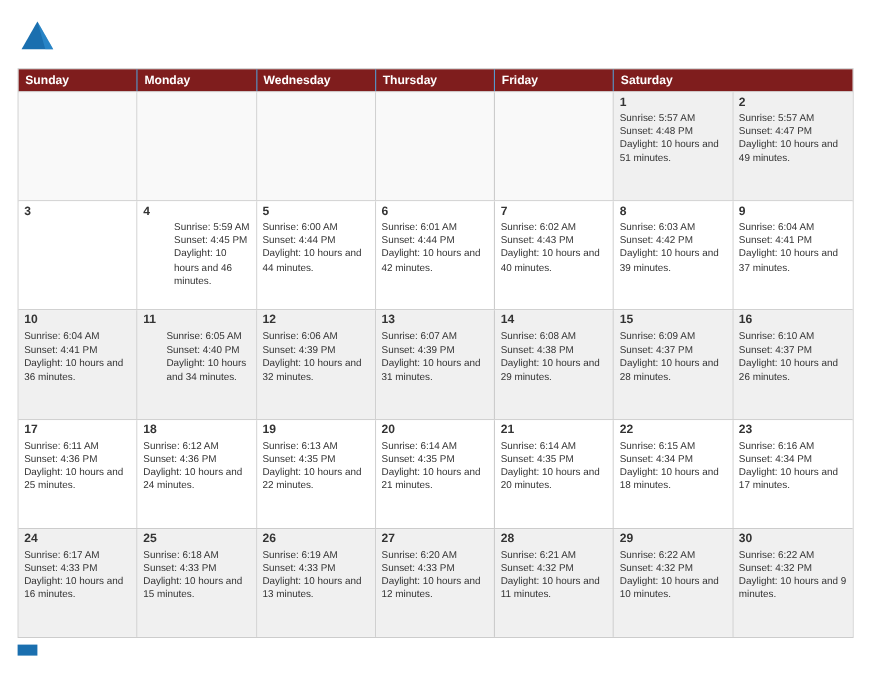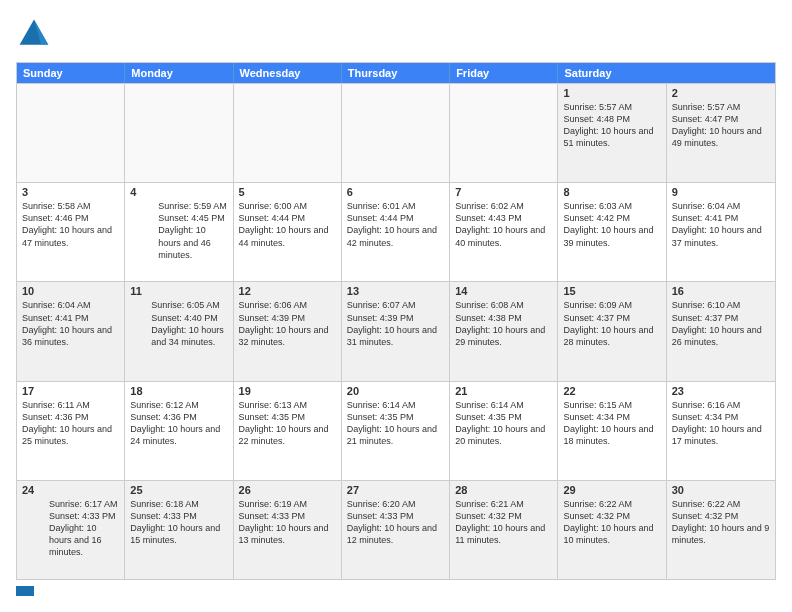--- a/index.html
+++ b/index.html
@@ -57,21 +57,21 @@
     }
     .calendar {
       flex: 1;
       display: flex;
       flex-direction: column;
       border: 1px solid #ccc;
     }
     .cal-header {
       display: grid;
       grid-template-columns: repeat(7, 1fr);
-      background: #3b82f6;
+      background: #7f1d1d;
     }
     .cal-header-cell {
       color: #fff;
       font-size: 11px;
       font-weight: bold;
       padding: 4px 6px;
       border-right: 1px solid #5599cc;
       text-align: left;
     }
     .cal-header-cell:last-child { border-right: none; }
@@ -170,23 +170,20 @@
           <div class="cal-cell shaded">
             <div class="day-num">2</div>
             <div class="cell-info" style="white-space: pre-line;">Sunrise: 5:57 AM
 Sunset: 4:47 PM
 Daylight: 10 hours and 49 minutes.</div>
           </div>
         </div>
         <div class="cal-row">
           <div class="cal-cell">
             <div class="day-num">3</div>
-            <div class="cell-info" style="white-space: pre-line;">Sunrise: 5:58 AM
-Sunset: 4:46 PM
-Daylight: 10 hours and 47 minutes.</div>
           </div>
           <div class="cal-cell">
             <div class="day-num">4</div>
             <div class="cell-info" style="white-space: pre-line; margin-left: 28px;">Sunrise: 5:59 AM
 Sunset: 4:45 PM
 Daylight: 10 hours and 46 minutes.</div>
           </div>
           <div class="cal-cell">
             <div class="day-num">5</div>
             <div class="cell-info" style="white-space: pre-line;">Sunrise: 6:00 AM
@@ -302,21 +299,21 @@
           <div class="cal-cell">
             <div class="day-num">23</div>
             <div class="cell-info" style="white-space: pre-line;">Sunrise: 6:16 AM
 Sunset: 4:34 PM
 Daylight: 10 hours and 17 minutes.</div>
           </div>
         </div>
         <div class="cal-row">
           <div class="cal-cell shaded">
             <div class="day-num">24</div>
-            <div class="cell-info" style="white-space: pre-line; margin-left: 27px;">Sunrise: 6:17 AM
+            <div class="cell-info" style="white-space: pre-line;">Sunrise: 6:17 AM
 Sunset: 4:33 PM
 Daylight: 10 hours and 16 minutes.</div>
           </div>
           <div class="cal-cell shaded">
             <div class="day-num">25</div>
             <div class="cell-info" style="white-space: pre-line;">Sunrise: 6:18 AM
 Sunset: 4:33 PM
 Daylight: 10 hours and 15 minutes.</div>
           </div>
           <div class="cal-cell shaded">

